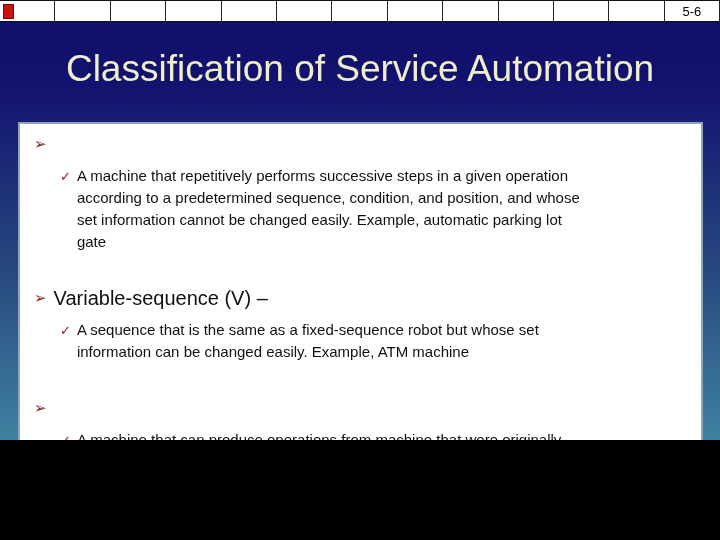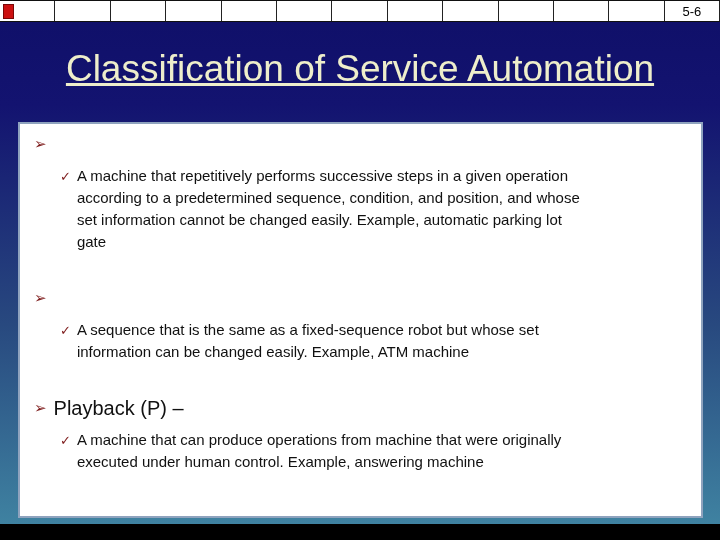--- a/index.html
+++ b/index.html
@@ -1,19 +1,19 @@
 <!DOCTYPE html>
 <html><head>
 <meta charset="utf-8">
 <style>
   html, body { margin: 0; padding: 0; background: #000; }
   .slide {
     position: relative;
     width: 720px;
-    height: 524px;
+    height: 440px;
     overflow: hidden;
     background: linear-gradient(180deg, #0F0F68 0%, #131370 20%, #28497F 62%, #3F82A1 100%);
     font-family: "Liberation Sans", sans-serif;
   }
 
   
   .top-bar {
     position: absolute;
     top: 0; left: 0; right: 0;
     height: 22px;
@@ -44,21 +44,20 @@
   
   .slide-title {
     position: absolute;
     top: 48px; left: 0;
     width: 100%;
     text-align: center;
     font-size: 37px;
     letter-spacing: 0px;
     color: #EEEECB;
     white-space: nowrap;
-    text-decoration: underline;
   }
 
   
   .content-box {
     position: absolute;
     left: 18px; top: 122px;
     width: 685px; height: 396px;
     background: #FFFFFF;
     border: 2px solid #8FA3BE;
     box-sizing: border-box;
@@ -134,31 +133,31 @@
       </div>
       <div class="group-body">
         <span class="check-icon">✓</span>
         <span class="body-text">A machine that repetitively performs successive steps in a given operation according to a predetermined sequence, condition, and position, and whose set information cannot be changed easily. Example, automatic parking lot gate</span>
       </div>
     </div>
 
     <div class="bullet-group">
       <div class="group-header">
         <span class="arrow-icon">➢</span>
+        <span>Variable-sequence (V) –</span>
       </div>
       <div class="group-body">
         <span class="check-icon">✓</span>
         <span class="body-text">A sequence that is the same as a fixed-sequence robot but whose set information can be changed easily. Example, ATM machine</span>
       </div>
     </div>
 
     <div class="bullet-group">
       <div class="group-header">
         <span class="arrow-icon">➢</span>
-        <span>Playback (P) –</span>
       </div>
       <div class="group-body">
         <span class="check-icon">✓</span>
         <span class="body-text">A machine that can produce operations from machine that were originally executed under human control. Example, answering machine</span>
       </div>
     </div>
 
   </div>
 </div>
 

